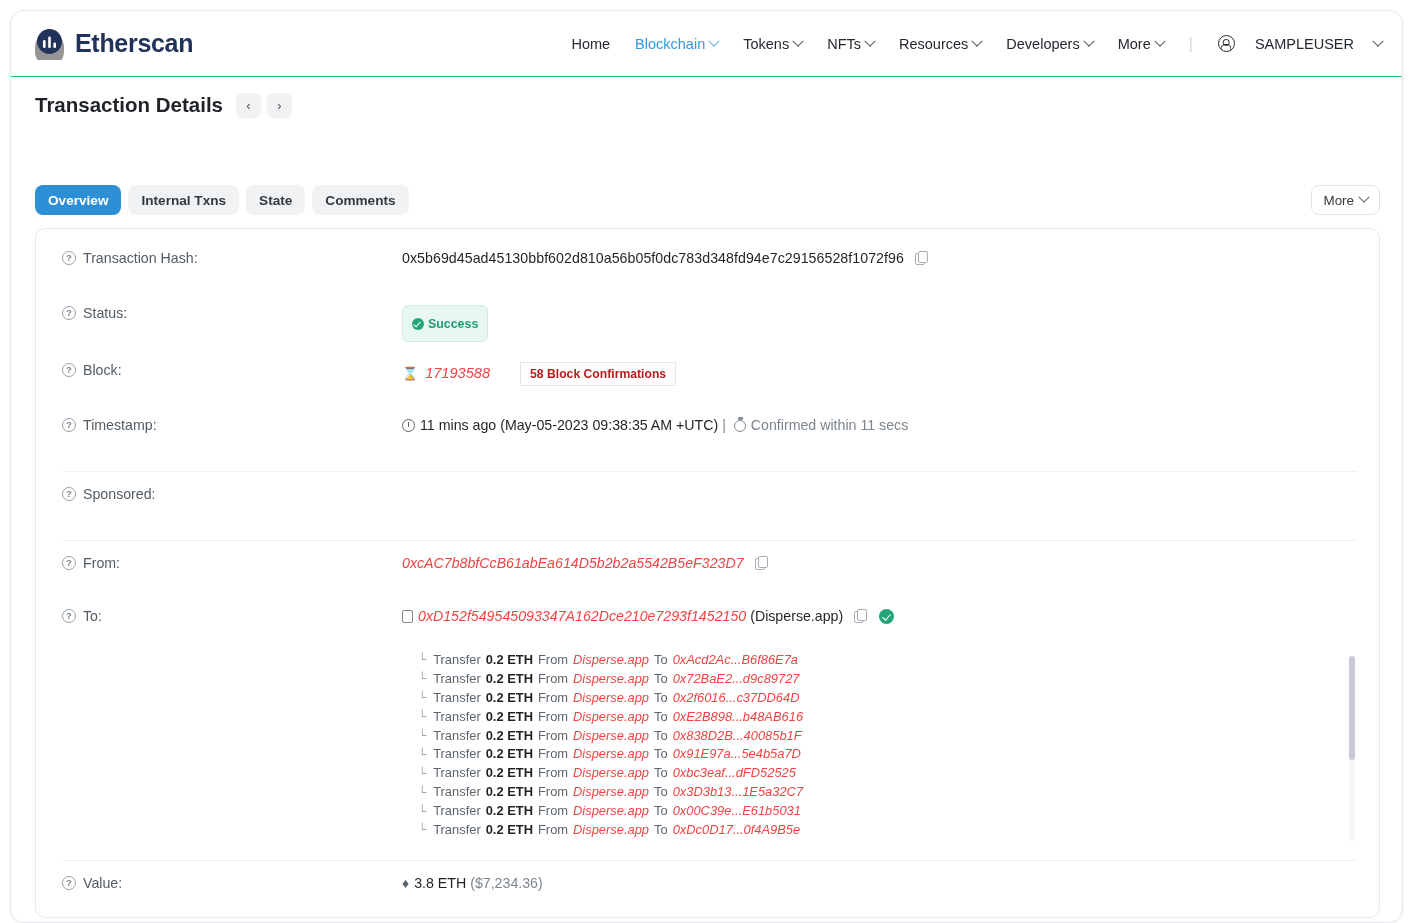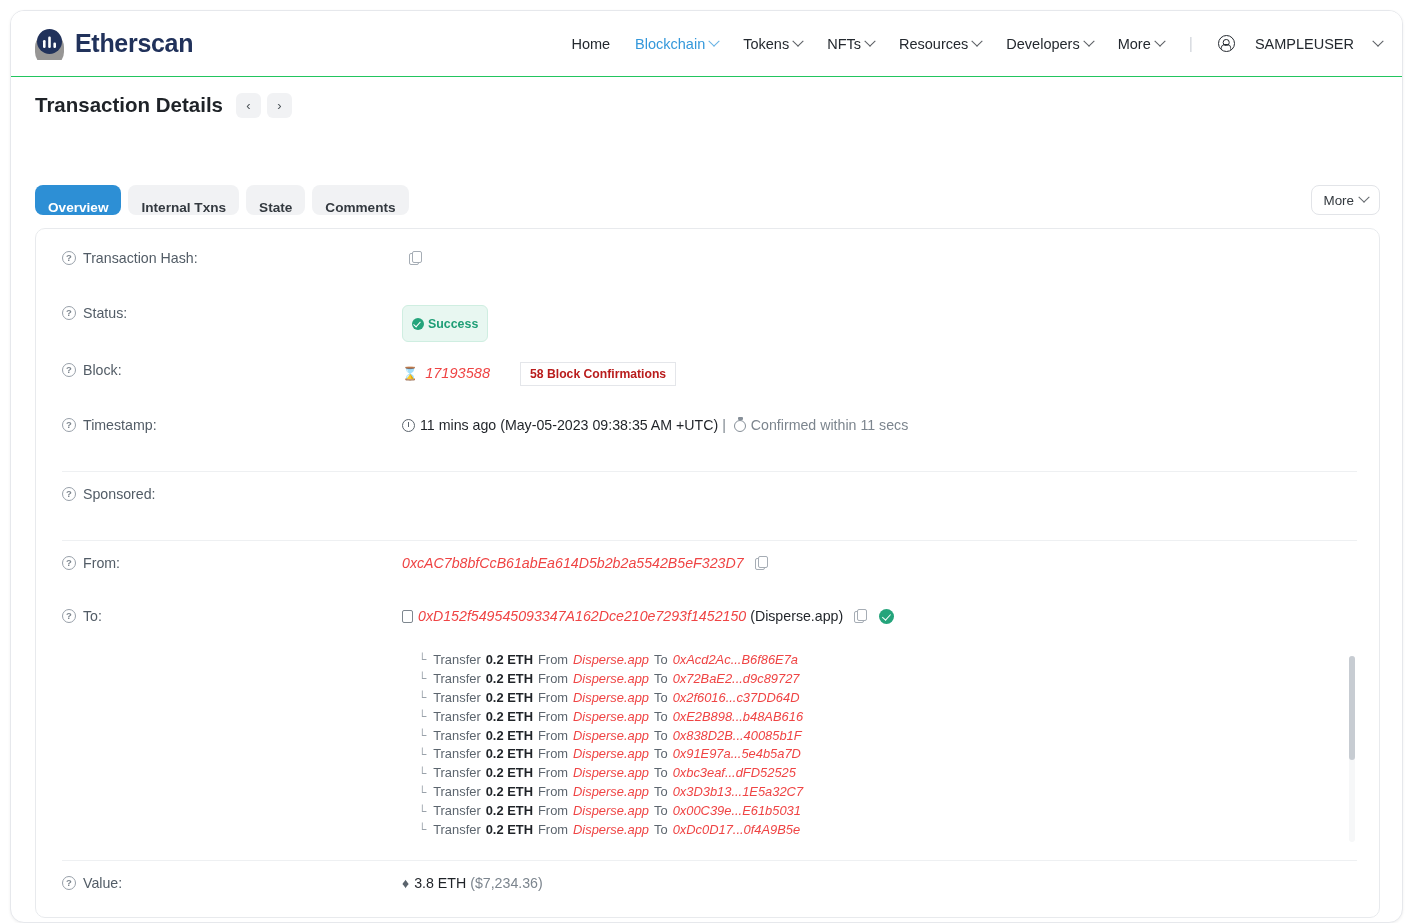--- a/index.html
+++ b/index.html
@@ -80,21 +80,21 @@
     font-family: "Liberation Sans", sans-serif;
   }
 
   
   .tabbar {
     display: flex; align-items: center; gap: 7px;
     padding: 0 22px 0 24px; margin-top: 52px;
   }
   .tab {
     height: 30px; padding: 0 13px; border-radius: 8px;
-    display: flex; align-items: flex-end;
+    display: flex; align-items: center;
     font-size: 13.6px; font-weight: 600; color: #33393f;
     background: #f1f2f4; cursor: pointer; white-space: nowrap;
   }
   .tab.active { background: #2d8fd5; color: #fff; }
   .more-btn {
     margin-left: auto; height: 30px; padding: 0 11px;
     border: 1px solid #e2e4e8; border-radius: 8px; background: #fff;
     display: flex; align-items: center; gap: 6px;
     font-size: 13.4px; color: #33393f; cursor: pointer;
   }
@@ -295,20 +295,21 @@
   </div>
 
   <div class="card">
 
     <div class="row">
       <div class="row-label">
         <span class="qmark">?</span>
         <span>Transaction Hash:</span>
       </div>
       <div class="row-val">
+        <span class="mono-hash">0x5b69d45ad45130bbf602d810a56b05f0dc783d348fd94e7c29156528f1072f96</span>
         <span class="copy-ic"></span>
       </div>
     </div>
 
     <div class="row" style="margin-top:17px">
       <div class="row-label">
         <span class="qmark">?</span>
         <span>Status:</span>
       </div>
       <div class="row-val">

